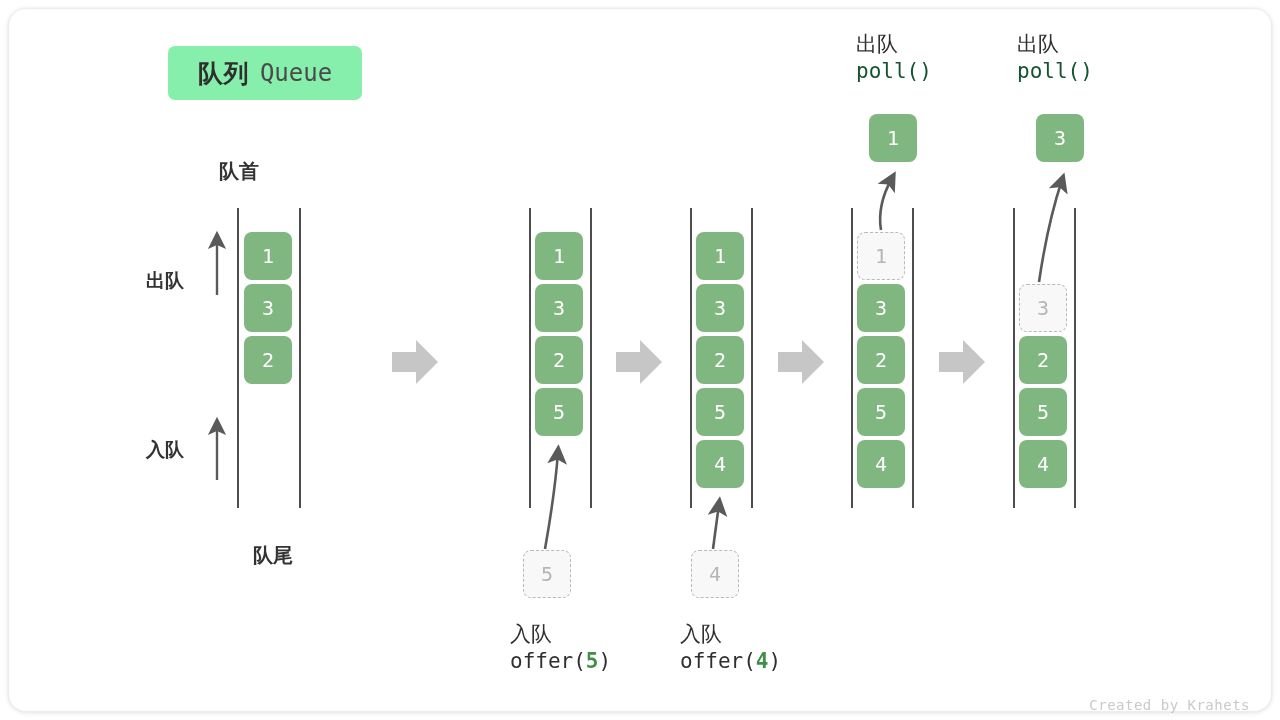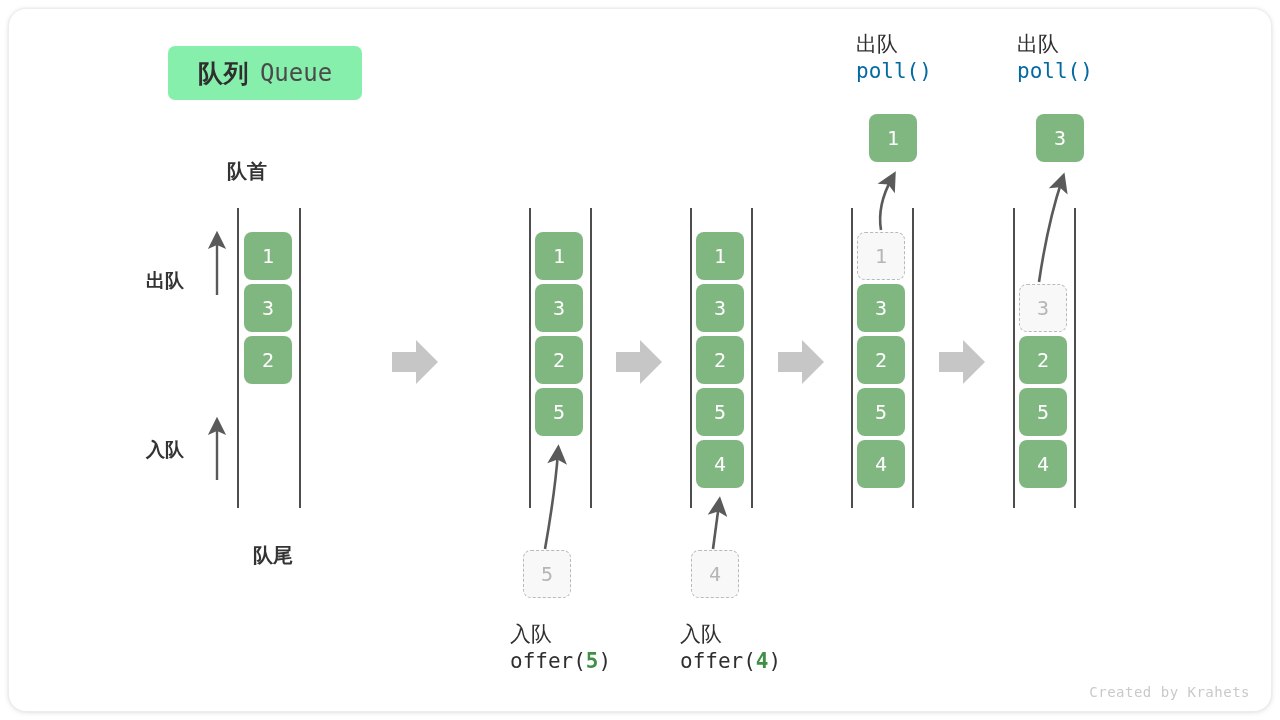--- a/index.html
+++ b/index.html
@@ -51,21 +51,21 @@
   }
 
   
   .vlabel {
     position: absolute;
     font-size: 20px;
     font-weight: 700;
     color: #333333;
     white-space: nowrap;
   }
-  .label-front { left: 227px; top: 158px; }
+  .label-front { left: 219px; top: 158px; }
   .label-rear  { left: 253px; top: 542px; }
 
   
   .side-label {
     position: absolute;
     font-size: 19px;
     font-weight: 700;
     color: #333333;
     white-space: nowrap;
   }
@@ -140,30 +140,30 @@
   }
   .top-caption .cn {
     display: block;
     font-size: 21px;
     color: #2f2f2f;
   }
   .top-caption .code {
     display: block;
     font-family: "DejaVu Sans Mono", "Liberation Mono", monospace;
     font-size: 21px;
-    color: #0369a1;
+    color: #14532d;
   }
 
   
   .step-arrow { position: absolute; }
 
   
   .watermark {
     position: absolute;
-    right: 30px; bottom: 20px;
+    right: 30px; bottom: 7px;
     font-family: "DejaVu Sans Mono", "Liberation Mono", monospace;
     font-size: 14px;
     color: #c9c9c9;
     letter-spacing: 0.5px;
     text-align: center;
   }
 
   svg { overflow: visible; }
 </style>
 </head>

